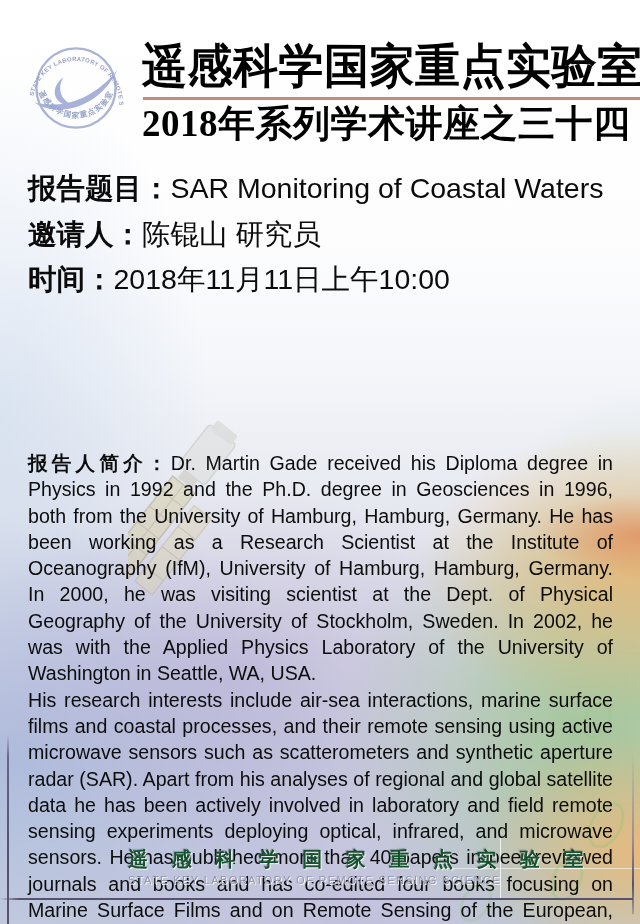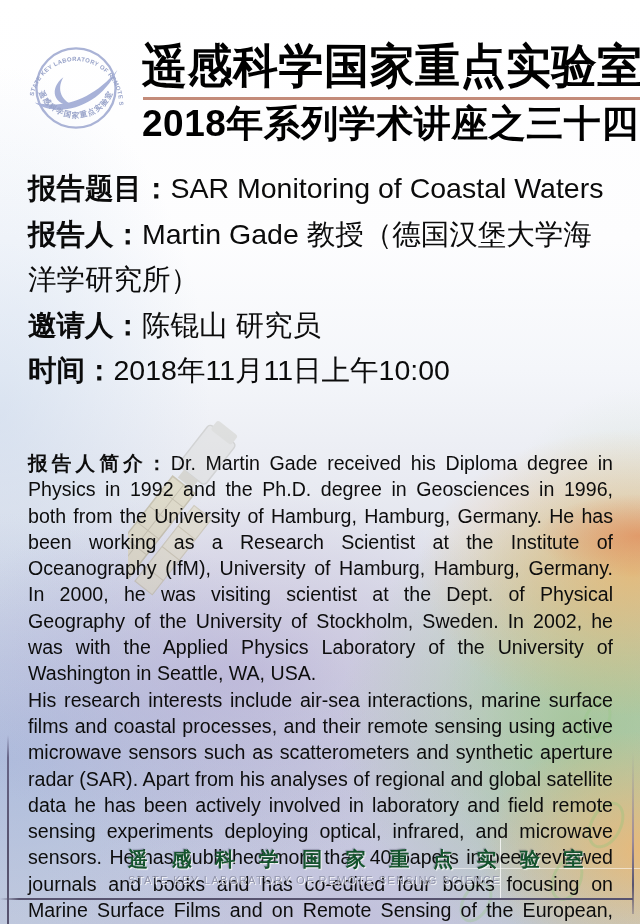--- a/index.html
+++ b/index.html
@@ -46,21 +46,21 @@
   .logo{position:absolute;left:22px;top:32px;width:108px;height:112px;z-index:2;}
   .title-wrap{position:absolute;left:142px;top:40px;width:496px;z-index:2;}
   .main-title{
     font-size:45px;font-weight:900;color:#000;letter-spacing:0.5px;line-height:1.15;
     white-space:nowrap;transform:scaleY(1.04);
   }
   .title-underline{position:absolute;left:143px;top:97px;width:497px;height:3px;background:#c38b79;z-index:2;}
   .sub-title{
     position:absolute;left:142px;top:102px;width:496px;z-index:2;text-align:left;
     font-size:37px;font-weight:bold;color:#000;letter-spacing:0.5px;line-height:1.2;
-    font-family:Liberation Sans, sans-serif;white-space:nowrap;
+    font-family:Liberation Serif, serif;white-space:nowrap;
   }
 
   
   .info{position:absolute;left:28px;top:166px;width:592px;z-index:2;}
   .info p{margin:0;font-size:28.5px;line-height:45.5px;color:#0b0b0b;}
   .info .lbl{font-weight:bold;}
   .info .val{font-weight:normal;}
   .info .val-bold{font-weight:normal;}
 
   
@@ -126,21 +126,20 @@
 </svg>
 
 <div class="title-wrap">
   <div class="main-title">遥感科学国家重点实验室</div>
 </div>
 <div class="title-underline"></div>
 <div class="sub-title">2018年系列学术讲座之三十四</div>
 
 <div class="info">
   <p><span class="lbl">报告题目：</span><span class="val">SAR Monitoring of Coastal Waters</span></p>
-  <p><span class="lbl">报告人：</span><span class="val">Martin Gade 教授（德国汉堡大学海洋学研究所）</span></p>
   <p><span class="lbl">邀请人：</span><span class="val">陈锟山 研究员</span></p>
   <p><span class="lbl">时间：</span><span class="val val-bold">2018年11月11日上午10:00</span></p>
 </div>
 
 <div class="bio">
   <p><span class="lbl">报告人简介：</span><span>Dr. Martin Gade received his Diploma degree in Physics in 1992 and the Ph.D. degree in Geosciences in 1996, both from the University of Hamburg, Hamburg, Germany. He has been working as a Research Scientist at the Institute of Oceanography (IfM), University of Hamburg, Hamburg, Germany. In 2000, he was visiting scientist at the Dept. of Physical Geography of the University of Stockholm, Sweden. In 2002, he was with the Applied Physics Laboratory of the University of Washington in Seattle, WA, USA.</span></p>
   <p><span>His research interests include air-sea interactions, marine surface films and coastal processes, and their remote sensing using active microwave sensors such as scatterometers and synthetic aperture radar (SAR). Apart from his analyses of regional and global satellite data he has been actively involved in laboratory and field remote sensing experiments deploying optical, infrared, and microwave sensors. He has published more than 40 papers in peer-reviewed journals and books and has co-edited four books focusing on Marine Surface Films and on Remote Sensing of the European, African and Asian Seas.</span></p>
 </div>
 
 <div class="footer">

